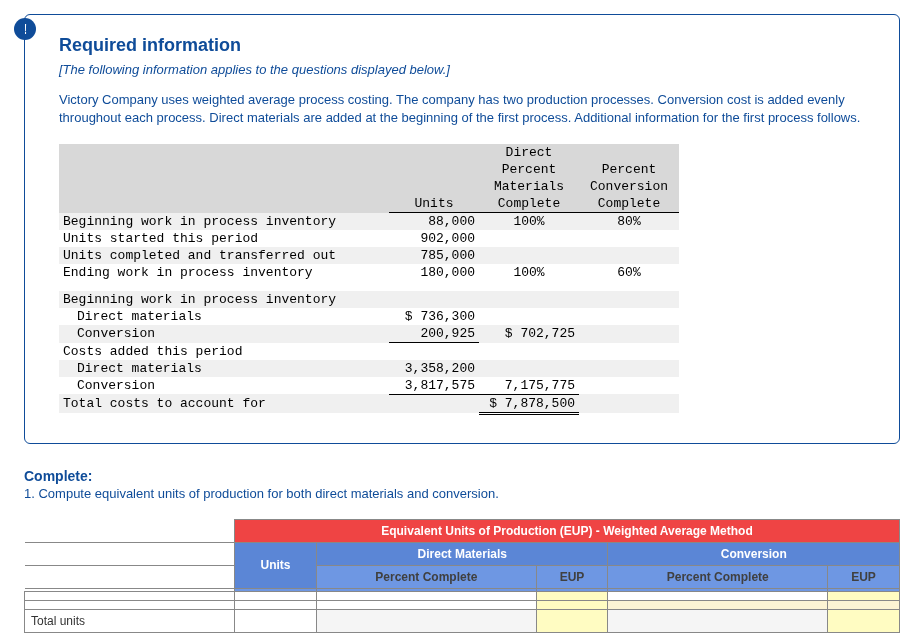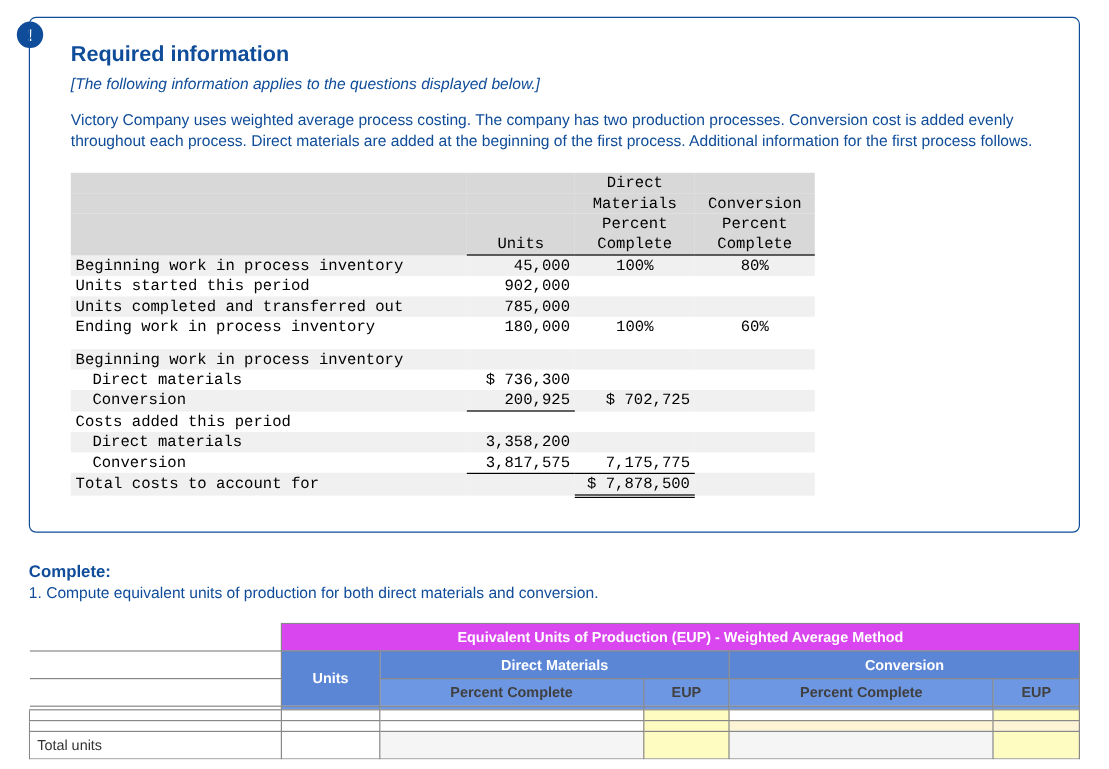--- a/index.html
+++ b/index.html
@@ -98,21 +98,21 @@
     border: 1px solid #888;
     padding: 4px 6px;
     text-align: center;
   }
   .ans-table .stub {
     text-align: left;
     background: #fff;
     width: 210px;
   }
   .title-row th {
-    background: #d946ef;
+    background: #ef4444;
     color: #fff;
     font-weight: bold;
     font-size: 12px;
   }
   .sect-row th {
     background: #5b86d6;
     color: #fff;
     font-weight: bold;
   }
   .col-row th {
@@ -142,38 +142,38 @@
         <tbody>
             <tr class="header-gray">
           <td style="width:330px"></td>
           <td style="width:90px"></td>
           <td class="center" style="width:100px">Direct</td>
           <td style="width:100px"></td>
         </tr>
         <tr class="header-gray">
           <td></td>
           <td></td>
+          <td class="center">Percent</td>
+          <td class="center">Percent</td>
+        </tr>
+        <tr class="header-gray">
+          <td></td>
+          <td></td>
           <td class="center">Materials</td>
           <td class="center">Conversion</td>
-        </tr>
-        <tr class="header-gray">
-          <td></td>
-          <td></td>
-          <td class="center">Percent</td>
-          <td class="center">Percent</td>
         </tr>
         <tr class="header-gray">
           <td></td>
           <td class="center underline-cell">Units</td>
           <td class="center underline-cell">Complete</td>
           <td class="center underline-cell">Complete</td>
         </tr>
         <tr class="zebra">
           <td>Beginning work in process inventory</td>
-          <td class="num">45,000</td>
+          <td class="num">88,000</td>
           <td class="center">100%</td>
           <td class="center">80%</td>
         </tr>
         <tr>
           <td>Units started this period</td>
           <td class="num">902,000</td>
           <td></td>
               <td></td>
         </tr>
         <tr class="zebra">

